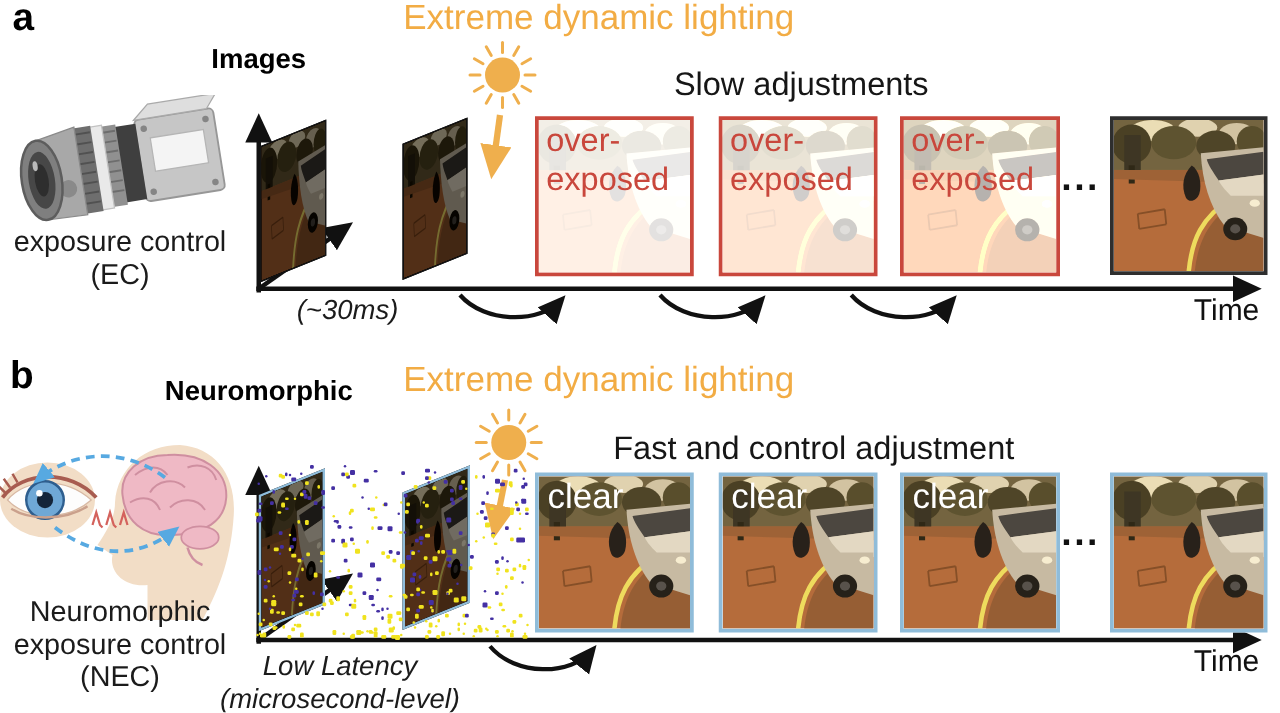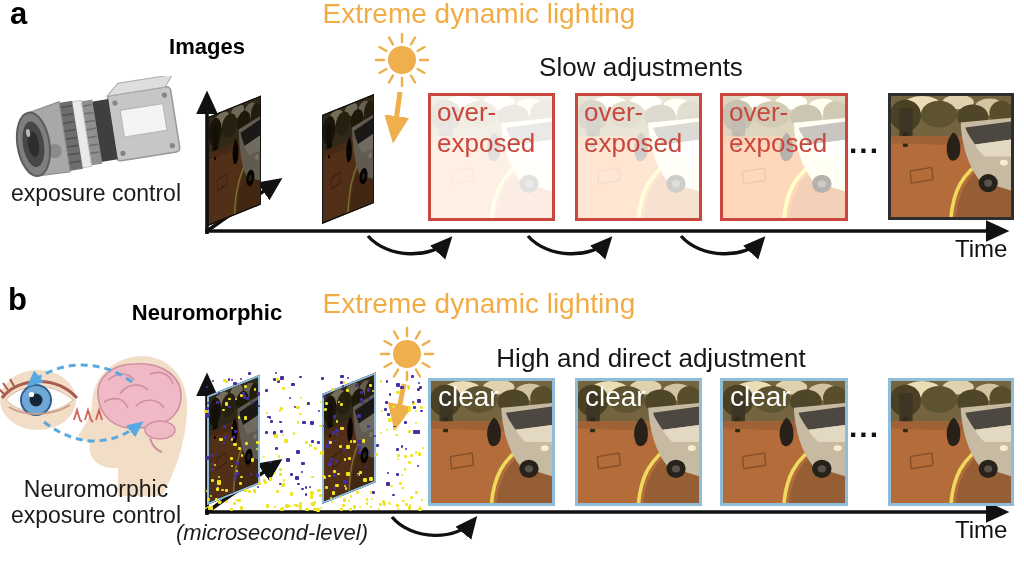--- a/index.html
+++ b/index.html
@@ -127,20 +127,21 @@
       <circle cx="44" cy="68" r="7" fill="#8a8a8a"></circle>
       <ellipse cx="24" cy="58" rx="16" ry="32" fill="#7f7f7f" stroke="#5d5d5d" stroke-width="2"></ellipse>
       <ellipse cx="24" cy="58" rx="10.5" ry="23" fill="#474747"></ellipse>
       <ellipse cx="24" cy="58" rx="5.5" ry="13" fill="#2e2e2e"></ellipse>
       <ellipse cx="20.5" cy="46" rx="2" ry="4" fill="#b9b9b9"></ellipse>
     </g>
   </svg>
 
   <div class="abs device-label z4" style="left:0px;top:180px;">
     <div>exposure control</div>
+    <div>(EC)</div>
   </div>
 
   <div class="abs axis-label z4" style="left:148px;top:34px;width:118px;">
     <div class="l1">Images</div>
   </div>
 
   <div class="abs frame-slanted dark z2" style="left:208px;top:117px;width:51px;height:107px;">
     <svg viewBox="0 0 100 100" preserveAspectRatio="none" class="scene-dark">
         <use href="#scene"></use>
       </svg>
@@ -206,20 +207,21 @@
 
   <div class="abs photo plain z2" style="left:888px;top:93px;width:126px;height:127px;">
     <svg viewBox="0 0 100 100" preserveAspectRatio="none" class="scene-clear">
         <use href="#scene"></use>
       </svg>
   </div>
 
   <div class="abs time-label z4" style="left:955px;top:235px;">Time</div>
 
   <div class="abs latency z4" style="left:198px;top:235px;width:160px;">
+    <div>(~30ms)</div>
   </div>
 
   <div class="abs panel-letter z4" style="left:8px;top:282px;">b</div>
   <div class="abs lighting-title z4" style="left:279px;top:288px;">Extreme dynamic lighting</div>
 
   <svg class="abs z2" style="left:0px;top:350px;" width="192" height="146" viewBox="0 0 192 146">
     <defs>
       <marker id="mk-blue" markerWidth="6" markerHeight="6" refX="4" refY="2.5" orient="auto">
         <path d="M0,0 L5.5,2.5 L0,5 Z" fill="var(--dashed-blue)"></path>
       </marker>
@@ -244,20 +246,21 @@
       <path d="M9,57 C25,67 53,66 70,55" stroke="#caa08c" stroke-width="2" fill="none"></path>
     </g>
     <path d="M132,32 C100,8 58,10 30,34" stroke="var(--dashed-blue)" stroke-width="3" stroke-dasharray="7 5" fill="none" marker-end="url(#mk-blue)"></path>
     <path d="M44,72 C78,98 112,96 140,74" stroke="var(--dashed-blue)" stroke-width="3" stroke-dasharray="7 5" fill="none" marker-end="url(#mk-blue)"></path>
     <path d="M74,70 l3,-10 l3,10 l2,2 m3,-2 l3,-10 l3,10 l2,2 m3,-2 l3,-10 l3,10" stroke="#d4625c" stroke-width="1.8" fill="none"></path>
   </svg>
 
   <div class="abs device-label z4" style="left:0px;top:476px;">
     <div>Neuromorphic</div>
     <div>exposure control</div>
+    <div>(NEC)</div>
   </div>
 
   <div class="abs axis-label z4" style="left:128px;top:300px;width:158px;">
     <div class="l1">Neuromorphic</div>
   </div>
 
   <div class="abs frame-slanted blue z2" style="left:207px;top:396px;width:49px;height:105px;">
     <svg viewBox="0 0 100 100" preserveAspectRatio="none" class="scene-dark">
         <use href="#scene"></use>
       </svg>
@@ -642,21 +645,21 @@
       <line x1="30" y1="4" x2="30" y2="12" transform="rotate(180 30 30)"></line>
         <line x1="30" y1="4" x2="30" y2="12" transform="rotate(210 30 30)"></line>
       <line x1="30" y1="4" x2="30" y2="12" transform="rotate(240 30 30)"></line>
         <line x1="30" y1="4" x2="30" y2="12" transform="rotate(270 30 30)"></line>
       <line x1="30" y1="4" x2="30" y2="12" transform="rotate(300 30 30)"></line>
         <line x1="30" y1="4" x2="30" y2="12" transform="rotate(330 30 30)"></line>
     </g>
     <circle cx="30" cy="30" r="14" fill="var(--sun)"></circle>
   </svg>
 
-  <div class="abs section-title z4" style="left:475px;top:343px;width:352px;">High and direct adjustment</div>
+  <div class="abs section-title z4" style="left:475px;top:343px;width:352px;">Fast and control adjustment</div>
 
   <div class="abs photo bluebox z2" style="left:428px;top:378px;width:127px;height:128px;">
     <svg viewBox="0 0 100 100" preserveAspectRatio="none" class="scene-clear">
         <use href="#scene"></use>
       </svg>
     <div class="caption-clear">clear</div>
   </div>
   <div class="abs photo bluebox z2" style="left:575px;top:378px;width:127px;height:128px;">
     <svg viewBox="0 0 100 100" preserveAspectRatio="none" class="scene-clear">
         <use href="#scene"></use>
@@ -674,16 +677,17 @@
 
   <div class="abs photo bluebox z2" style="left:888px;top:378px;width:126px;height:128px;">
     <svg viewBox="0 0 100 100" preserveAspectRatio="none" class="scene-clear">
         <use href="#scene"></use>
       </svg>
   </div>
 
   <div class="abs time-label z4" style="left:955px;top:516px;">Time</div>
 
   <div class="abs latency z4" style="left:162px;top:520px;width:220px;">
+    <div>Low Latency</div>
     <div>(microsecond-level)</div>
   </div>
 
 </div>
 
 </body></html>

